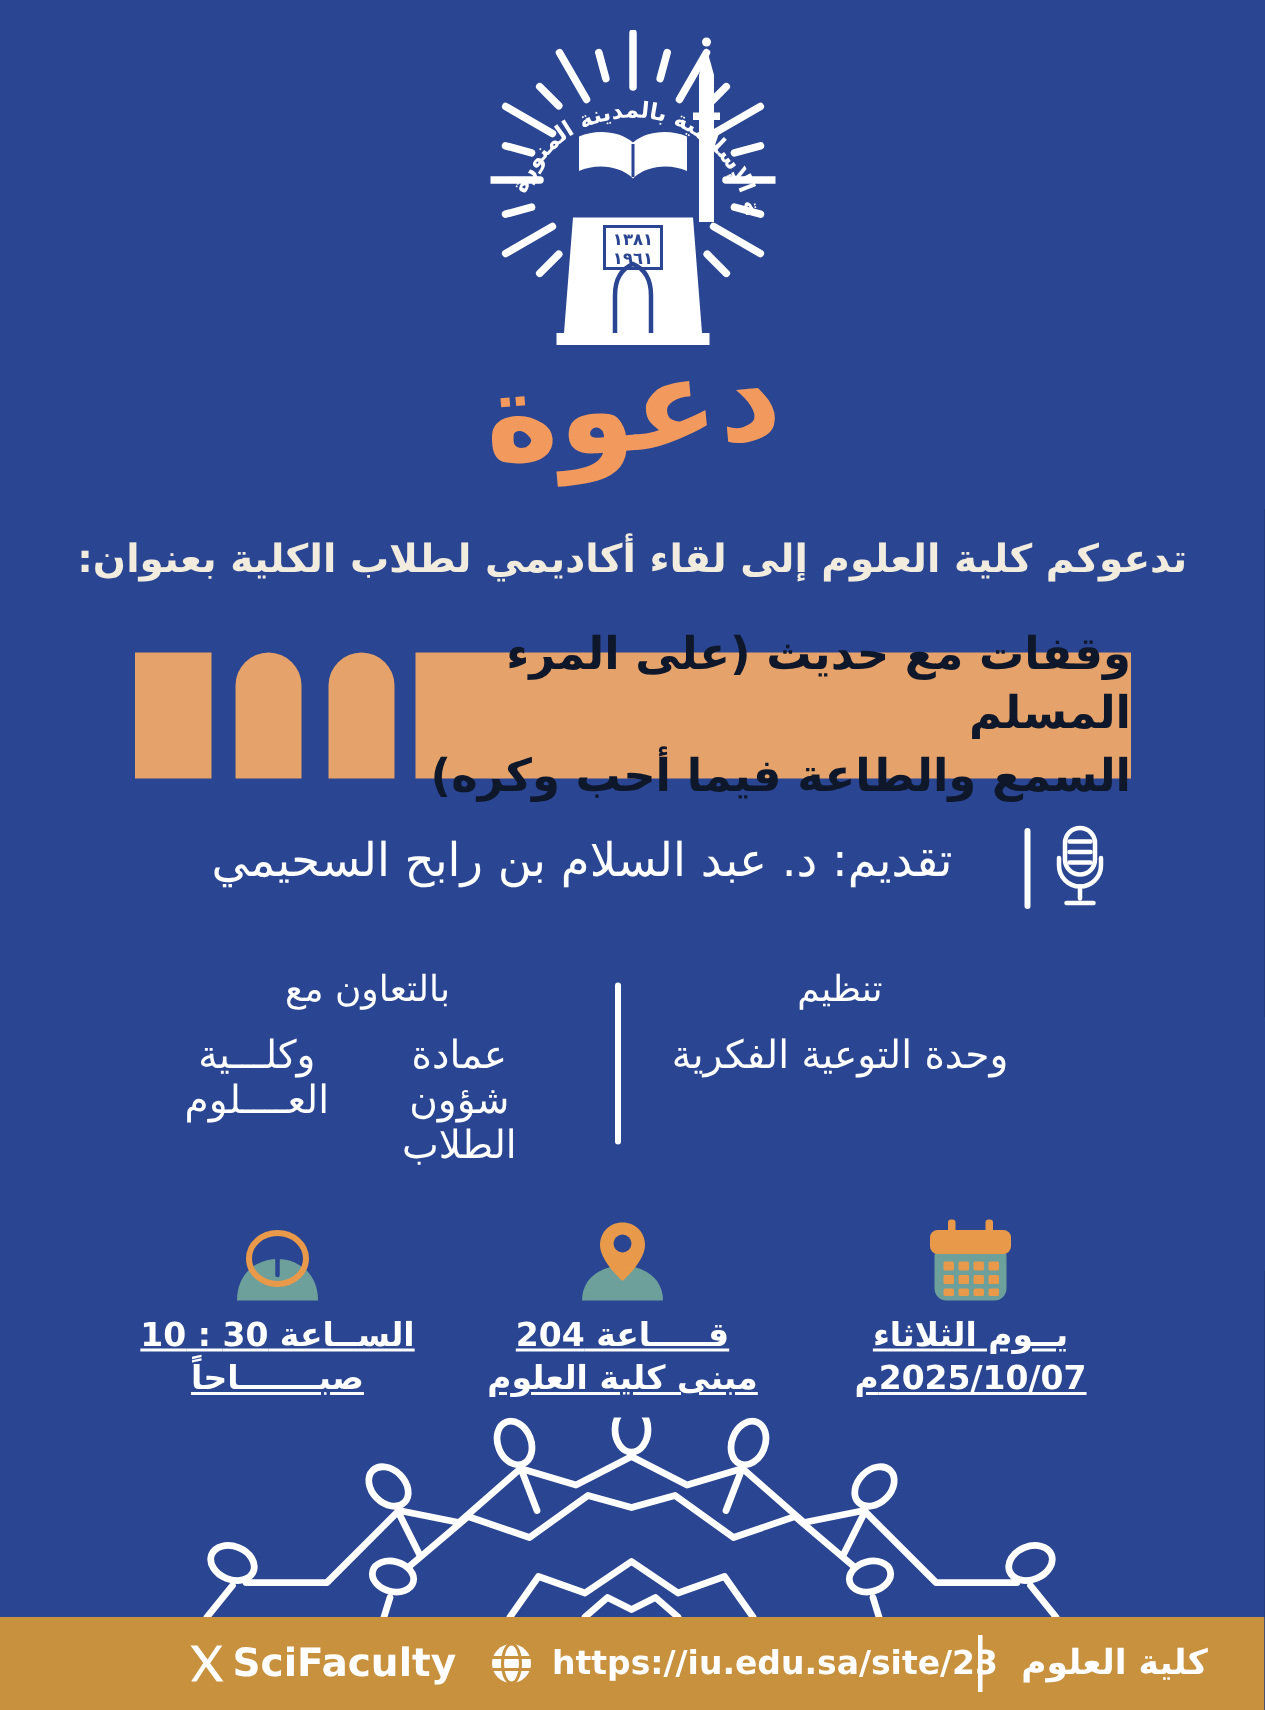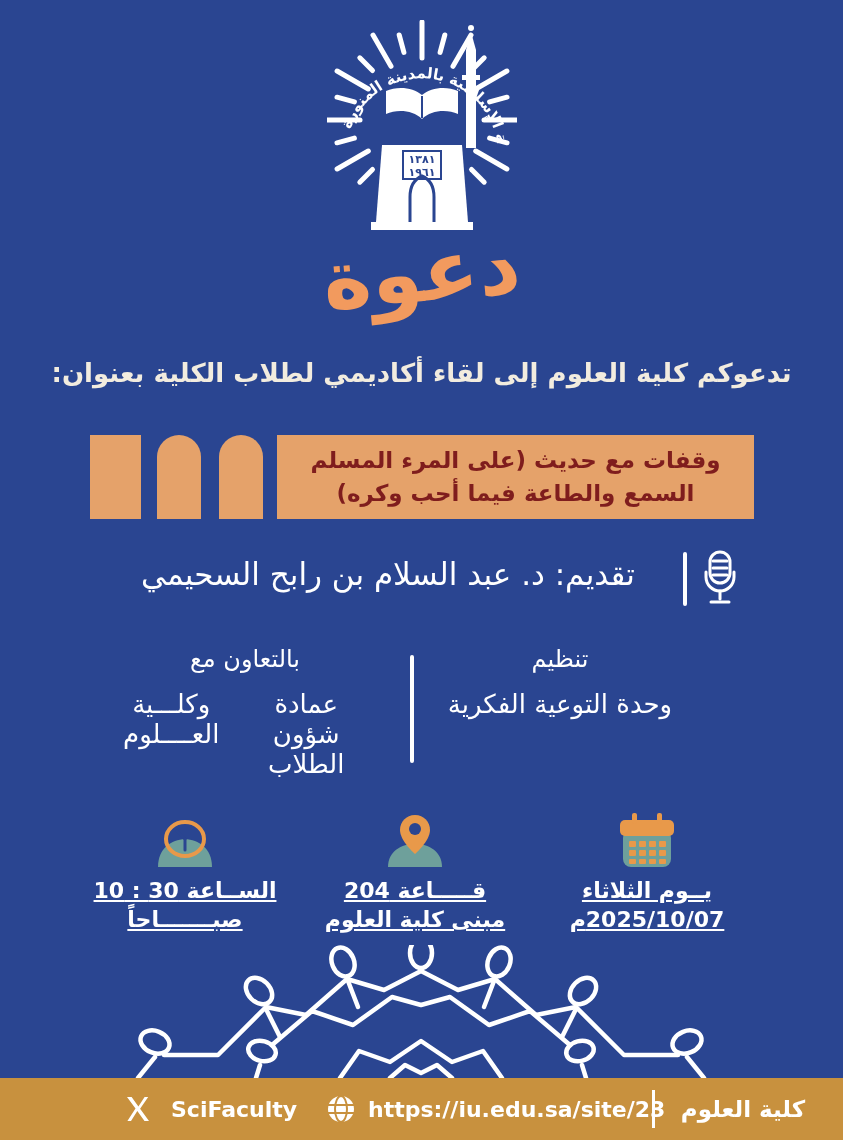--- a/index.html
+++ b/index.html
@@ -14,21 +14,21 @@
           transform:rotate(-5deg);letter-spacing:2px;line-height:1;}
   
   .intro{left:0;right:0;top:358px;font-size:26px;font-weight:bold;}
   
   .deco{top:435px;height:84px;background:#e5a26a;}
   .deco.rect{left:90px;width:51px;}
   .deco.arch1{left:157px;width:44px;border-radius:22px 22px 0 0;}
   .deco.arch2{left:219px;width:44px;border-radius:22px 22px 0 0;}
   .titlebox{left:277px;top:435px;width:477px;height:84px;background:#e5a26a;
             display:flex;flex-direction:column;justify-content:center;gap:3px;}
-  .titlebox span{display:block;text-align:center;color:#7f1d1d;font-weight:bold;font-size:23px;line-height:1.3;}
+  .titlebox span{display:block;text-align:right;color:#0f172a;font-weight:bold;font-size:30px;line-height:1.3;}
   
   .presenter-text{left:110px;top:556px;width:556px;text-align:center;font-size:31px;font-weight:normal;}
   .vbar{width:4px;background:#fff;border-radius:2px;}
   .presenter-bar{left:683px;top:552px;height:54px;}
   .mic{left:698px;top:548px;}
   
   .col-head{font-size:24px;}
   .col-body{font-size:26px;}
   .orgcol{top:645px;width:260px;display:flex;flex-direction:column;gap:16px;text-align:center;color:#fff;}
   .org{left:430px;}
@@ -37,21 +37,21 @@
   
   .detail{top:810px;width:200px;display:flex;flex-direction:column;align-items:center;gap:4px;color:#fff;text-decoration:underline;}
   .detail .l1{font-size:22px;font-weight:bold;margin-top:6px;}
   .detail .l2{font-size:22px;font-weight:bold;}
   .d-time{left:85px;}
   .d-venue{left:315px;}
   .d-date{left:547px;}
   
   .footer{left:0;top:1078px;width:843px;height:62px;background:#c8913e;}
   .footer .item{position:absolute;top:0;height:62px;display:flex;align-items:center;color:#fff;font-weight:bold;}
-  .f-x{left:125px;gap:20px;font-size:22px;}
+  .f-x{left:125px;gap:4px;font-size:26px;}
   .f-web{left:326px;gap:12px;font-size:22px;}
   .f-divider{left:652px;top:12px;height:38px;width:3px;background:#fff;position:absolute;}
   .f-college{left:678px;width:130px;justify-content:center;font-size:23px;}
   svg{display:block;}
 </style>
 </head>
 <body>
 
 <div class="page">
 

